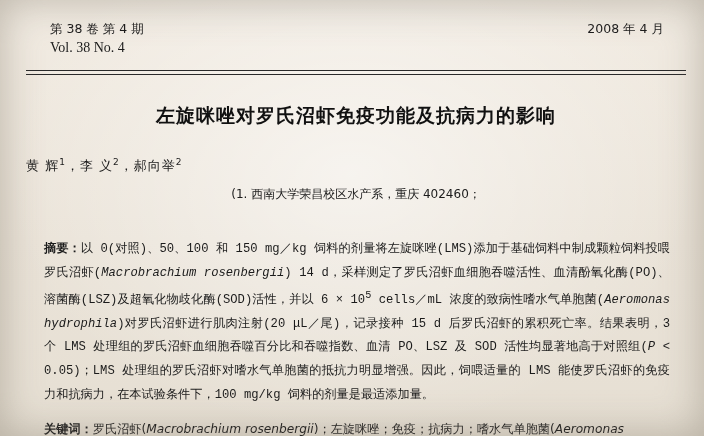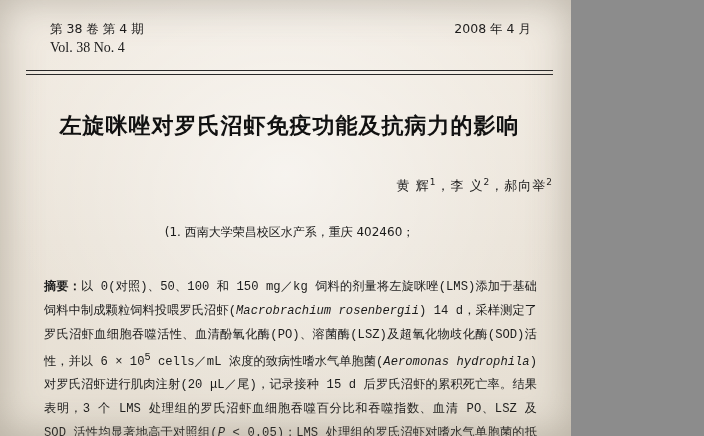--- a/index.html
+++ b/index.html
@@ -2,21 +2,21 @@
 <html><head>
 <meta charset="utf-8">
 <style>
   html, body {
     margin: 0;
     padding: 0;
     background: #8c8c8c;
   }
   .page {
     position: relative;
-    width: 571px;
+    width: 704px;
     height: 436px;
     background: #8b5cf6;
     overflow: hidden;
     font-family: "Liberation Serif", serif;
     color: #1b1b1b;
   }
   
   .page::before {
     content: "";
     position: absolute;
@@ -69,38 +69,38 @@
 
   .rule-double {
     margin-top: 4px;
     border-top: 1.6px solid #2a2a2a;
     border-bottom: 0.8px solid #2a2a2a;
     height: 3px;
   }
 
   
   .title {
-    margin-top: 36px;
+    margin-top: 28px;
     text-align: center;
     font-family: "DejaVu Sans", sans-serif;
-    font-size: 22px;
+    font-size: 19px;
     font-weight: 700;
     letter-spacing: 1px;
     color: #111;
   }
   .authors {
-    margin-top: 36px;
-    text-align: right;
+    margin-top: 28px;
+    text-align: left;
     font-family: "DejaVu Sans", sans-serif;
     font-size: 13px;
     letter-spacing: 1px;
   }
   .authors sup { font-size: 9px; vertical-align: super; }
   .affil {
-    margin-top: 26px;
+    margin-top: 8px;
     text-align: center;
     font-family: "DejaVu Sans", sans-serif;
     font-size: 12px;
     line-height: 1.9;
   }
 
   
   .abstract {
     margin-top: 32px;
     padding: 0 16px 0 18px;

